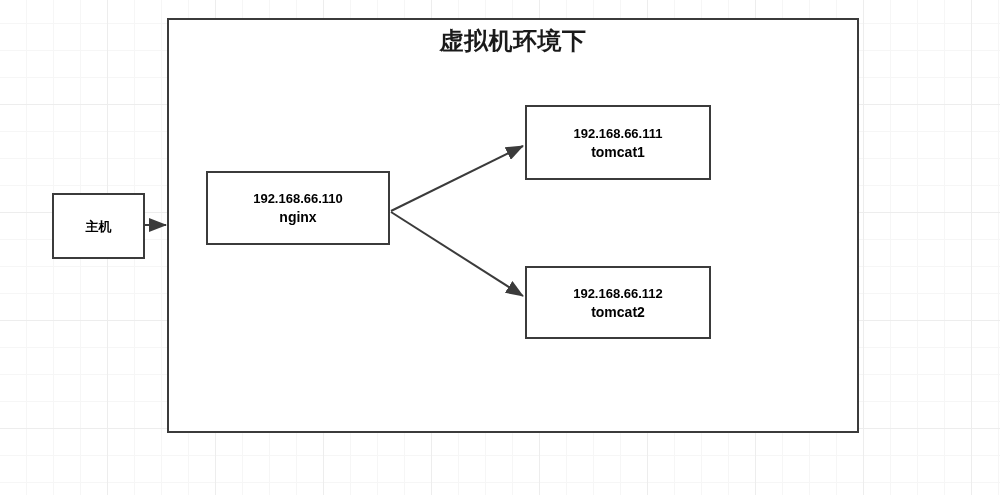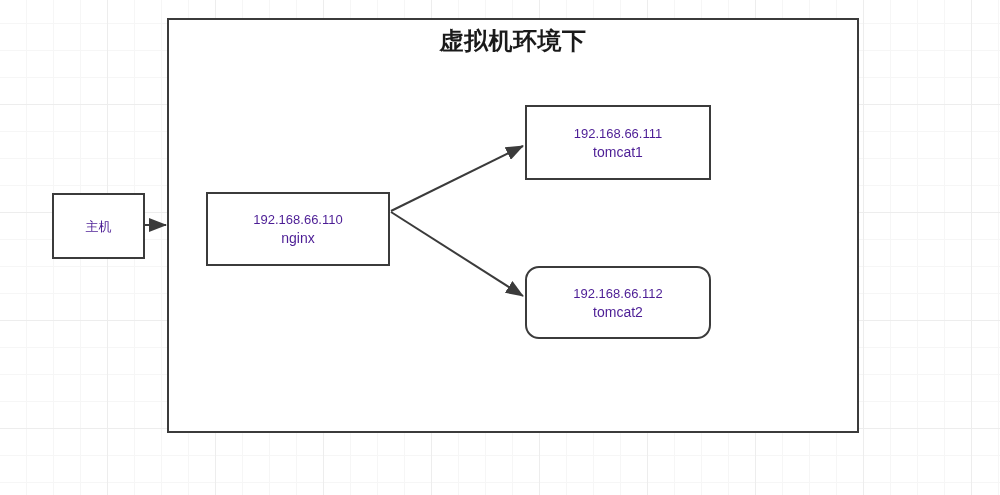--- a/index.html
+++ b/index.html
@@ -36,22 +36,23 @@
   
   .node {
     position: absolute;
     box-sizing: border-box;
     background: #ffffff;
     border: 2px solid #3b3b3b;
     display: flex;
     flex-direction: column;
     align-items: center;
     justify-content: center;
-    color: #4c1d95;
+    color: #000000;
     z-index: 3;
+    font-weight: bold;
   }
   .node .line1 {
     font-size: 13px;
     line-height: 19px;
     white-space: nowrap;
   }
   .node .line2 {
     font-size: 14px;
     line-height: 19px;
     white-space: nowrap;
@@ -80,23 +81,23 @@
     text-align: center;
     font-size: 24px;
     font-weight: bold;
     color: #1a1a1a;
     letter-spacing: 0.5px;
     z-index: 4;
   }
 
   
   #host-node   { left: 9px;   top: 193px; width: 93px;  height: 66px; margin-left: 43px; }
-  #nginx-node  { left: 206px; top: 192px; width: 184px; height: 74px; }
+  #nginx-node  { left: 206px; top: 171px; width: 184px; height: 74px; }
   #tomcat1-node{ left: 525px; top: 105px; width: 186px; height: 75px; }
-  #tomcat2-node{ left: 525px; top: 266px; width: 186px; height: 73px; border-radius: 14px; }
+  #tomcat2-node{ left: 525px; top: 266px; width: 186px; height: 73px; }
 
   
   #arrows {
     position: absolute;
     left: 0;
     top: 0;
     width: 1000px;
     height: 495px;
     z-index: 2;
     pointer-events: none;

